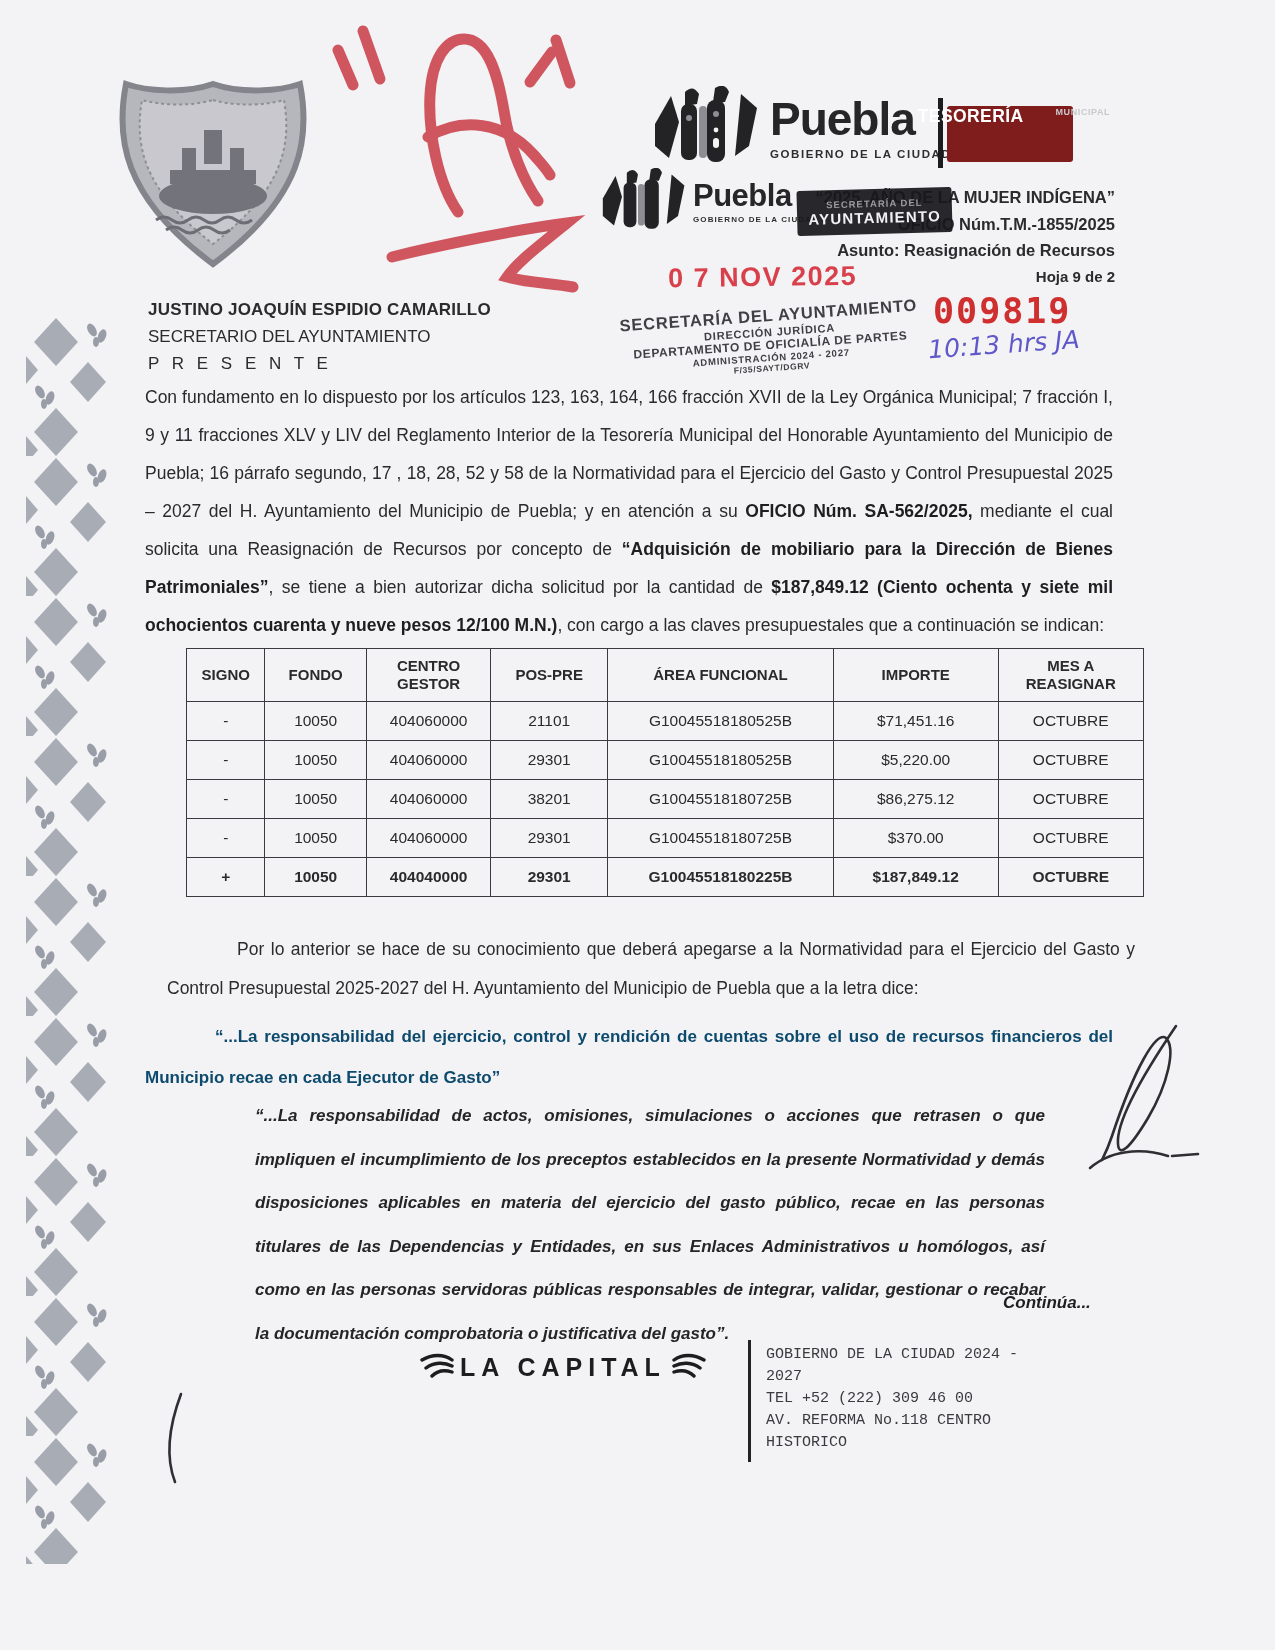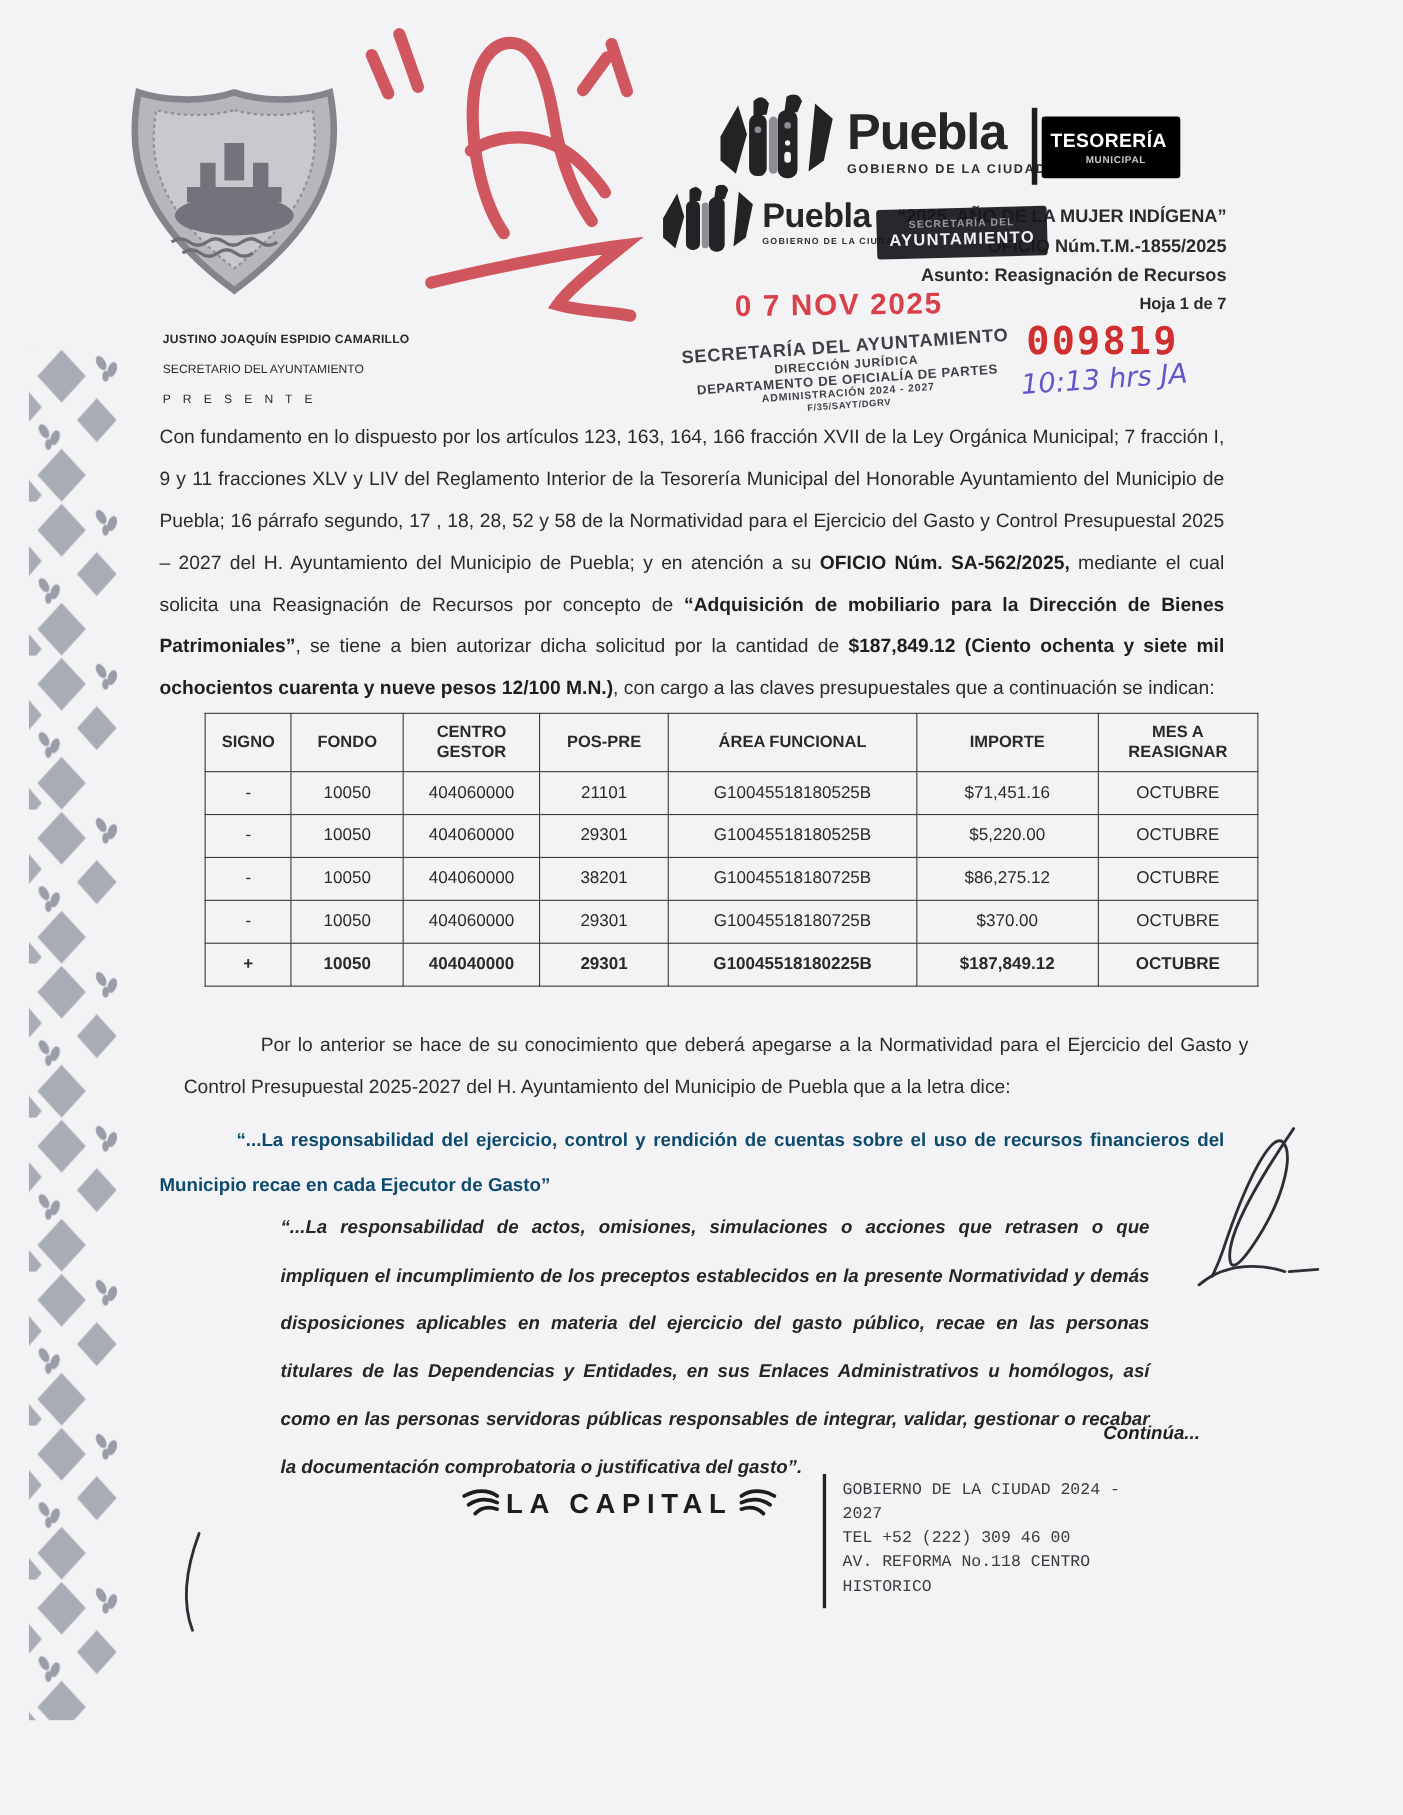--- a/index.html
+++ b/index.html
@@ -12,22 +12,22 @@
   }
   .abs{position:absolute;}
   .b{font-weight:bold;}
 
   
   .brand-top{left:645px;top:86px;width:470px;height:95px;}
   .brand-word{position:absolute;left:125px;top:6px;}
   .brand-word .wm{font-size:46px;font-weight:bold;letter-spacing:-1px;color:#262629;}
   .brand-word .sub{font-size:11.5px;font-weight:bold;letter-spacing:1.6px;color:#2e2e31;margin-top:2px;}
   .tes-bar{left:938px;top:98px;width:5px;height:70px;background:#1c1c1f;}
-  .tes-box{left:947px;top:106px;width:126px;height:56px;background:#000000;border-radius:3px;
-           display:flex;flex-direction:column;justify-content:center;padding-left:8px;box-sizing:border-box;}
+  .tes-box{left:947px;top:106px;width:126px;height:56px;background:#7f1d1d;border-radius:3px;
+           display:flex;flex-direction:row;justify-content:center;padding-left:8px;box-sizing:border-box;}
   .tes-box .t1{color:#fff;font-weight:bold;font-size:17.5px;letter-spacing:.4px;}
   .tes-box .t2{color:#c9c9cc;font-weight:bold;font-size:9px;letter-spacing:.6px;margin-top:1px;padding-left:32px;}
 
   
   .brand2-word{left:693px;top:178px;}
   .brand2-word .wm{font-size:31px;font-weight:bold;letter-spacing:-.5px;color:#262629;}
   .brand2-word .sub{font-size:8px;font-weight:bold;letter-spacing:1.1px;color:#2e2e31;margin-top:1px;}
   .hdr-lines{left:815px;top:184px;width:300px;text-align:right;line-height:26.5px;font-size:16.5px;font-weight:bold;color:#2b2b2e;}
   .hdr-lines .hoja{font-size:15px;}
   .stamp2{left:797px;top:189px;width:155px;height:45px;background:rgba(24,24,27,.93);border-radius:3px;
@@ -42,21 +42,21 @@
   .time-note{left:928px;top:330px;font-size:25px;font-style:italic;color:#5f58c9;transform:rotate(-4deg);
              font-family:"DejaVu Sans", sans-serif;}
   .receipt-stamp{left:575px;top:306px;width:390px;transform:rotate(-4deg);text-align:center;color:#3f3f44;}
   .receipt-stamp .r1{font-size:16.5px;font-weight:bold;letter-spacing:.8px;}
   .receipt-stamp .r2{font-size:11px;font-weight:bold;letter-spacing:.8px;margin-top:1px;}
   .receipt-stamp .r3{font-size:12px;font-weight:bold;letter-spacing:.6px;}
   .receipt-stamp .r4{font-size:9.5px;font-weight:bold;letter-spacing:.8px;}
   .receipt-stamp .r5{font-size:8.5px;font-weight:bold;letter-spacing:.6px;}
 
   
-  .addressee{left:148px;top:296px;line-height:27px;font-size:11px;}
+  .addressee{left:148px;top:296px;line-height:27px;font-size:17px;}
   .addressee .nm{font-weight:bold;letter-spacing:.2px;}
   .addressee .pr{letter-spacing:4px;}
 
   
   .body-par{left:145px;top:378px;width:968px;font-size:17.5px;line-height:38px;text-align:justify;color:#2a2a2d;}
   .body-par .b{color:#1e1e21;}
 
   
   .tbl{left:148px;top:648px;width:958px;border-collapse:collapse;position:absolute;
        font-size:15.5px;color:#2a2a2d;margin-left:38px;}
@@ -185,21 +185,21 @@
 </svg>
 <div class="abs brand2-word">
   <div class="wm">Puebla</div>
   <div class="sub">GOBIERNO DE LA CIUDAD</div>
 </div>
 
 <div class="abs hdr-lines">
   <div>“2025, AÑO DE LA MUJER INDÍGENA”</div>
   <div>OFICIO Núm.T.M.-1855/2025</div>
   <div>Asunto: Reasignación de Recursos</div>
-  <div class="hoja">Hoja 1 de 7</div>
+  <div class="hoja">Hoja 9 de 2</div>
 </div>
 
 <div class="abs stamp2">
   <div class="s1">SECRETARÍA DEL</div>
   <div class="s2">AYUNTAMIENTO</div>
 </div>
 
 <div class="abs date-stamp">0 7 NOV 2025</div>
 <div class="abs folio">009819</div>
 <div class="abs time-note">10:13 hrs JA</div>

